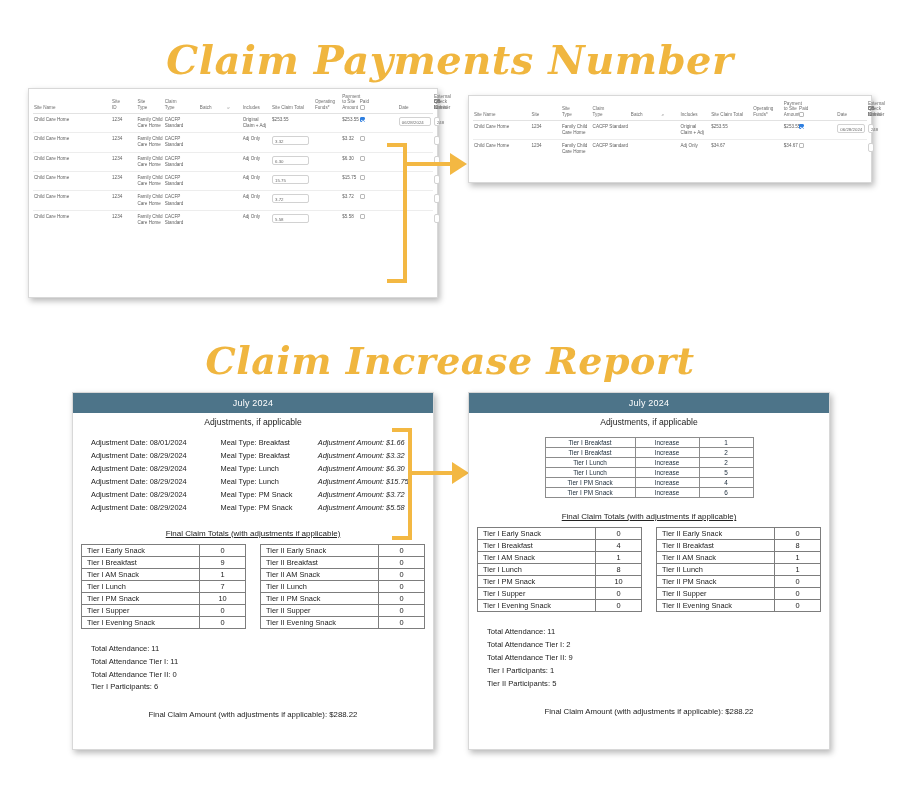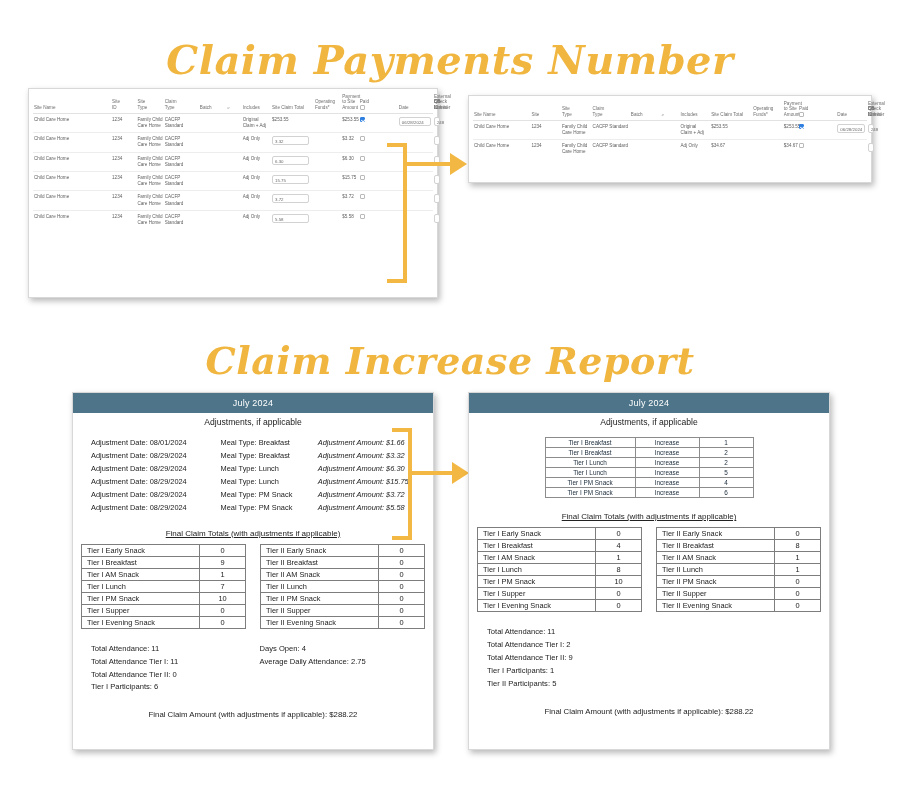--- a/index.html
+++ b/index.html
@@ -472,24 +472,20 @@
         </tbody>
       </table>
   </div>
   <div class="foot">
     <div class="foot-col a" id="rl-fl">
         <div>Total Attendance: 11</div>
         <div>Total Attendance Tier I: 11</div>
         <div>Total Attendance Tier II: 0</div>
         <div>Tier I Participants: 6</div>
       </div>
-    <div class="foot-col" id="rl-fr">
-        <div>Days Open: 4</div>
-        <div>Average Daily Attendance: 2.75</div>
-      </div>
   </div>
   <div class="final-amt">Final Claim Amount (with adjustments if applicable): $288.22</div>
 </div>
 
 <div class="gold" style="left:408px; top:428px; width:4px; height:112px;"></div>
 <div class="gold" style="left:392px; top:428px; width:20px; height:4px;"></div>
 <div class="gold" style="left:392px; top:536px; width:20px; height:4px;"></div>
 <div class="gold" style="left:410px; top:471px; width:45px; height:4px;"></div>
 <div class="arrow-head" style="left:452px; top:462px;"></div>
 

